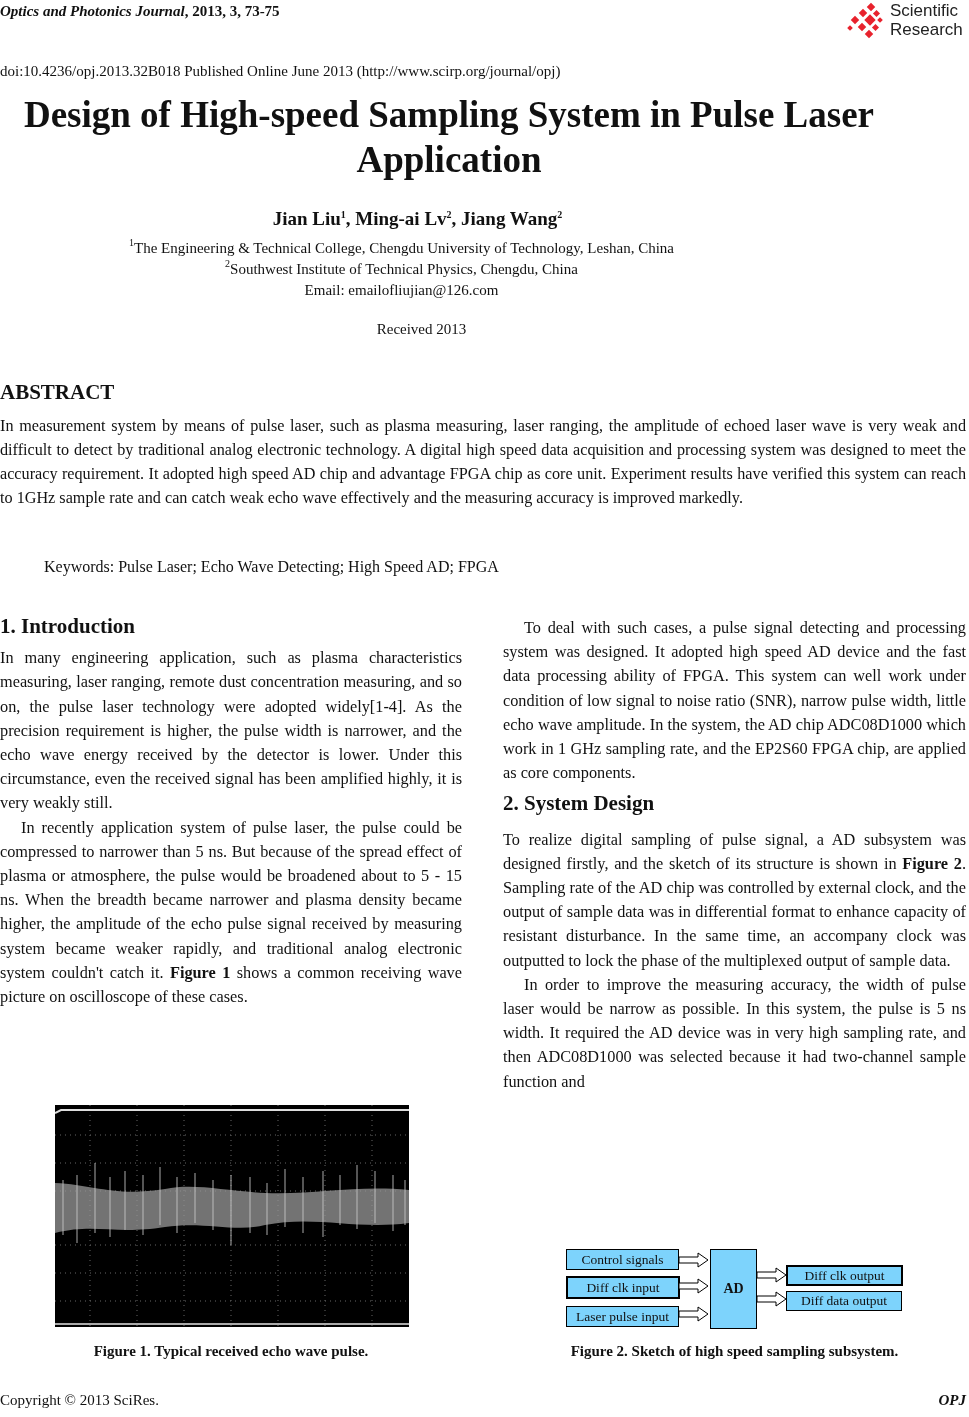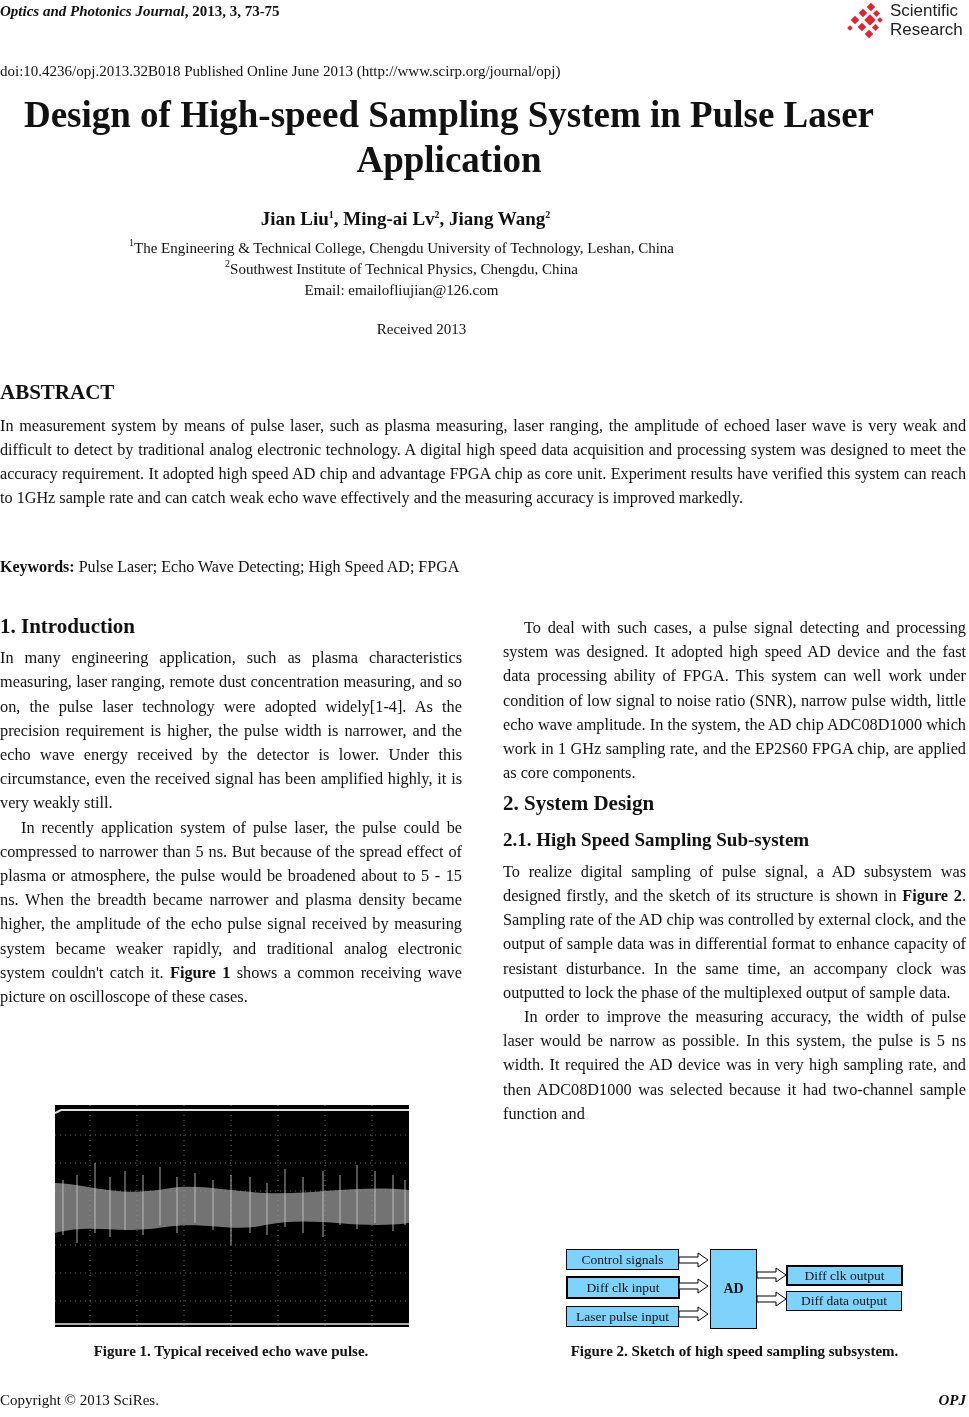--- a/index.html
+++ b/index.html
@@ -9,28 +9,28 @@
   }
   .abs { position: absolute; }
   .hdr-journal { left: 0; top: 2px; font-size: 15px; line-height: 18px; }
   .hdr-journal i { font-weight: bold; }
   .hdr-journal b { font-weight: bold; }
   .hdr-doi { left: 0; top: 20px; font-size: 15px; line-height: 18px; margin-top: 42px; }
   .logo { left: 846px; top: 0px; width: 123px; height: 44px; }
   .logo svg { position: absolute; left: 0; top: 2px; }
   .logo .lt { position: absolute; left: 44px; font-family: "Liberation Sans", sans-serif; font-size: 17px; line-height: 18px; color: #222; }
   .title { left: 0; top: 92px; width: 898px; text-align: center; font-size: 37px; line-height: 45px; font-weight: bold; }
-  .authors { left: 0; top: 208px; width: 811px; text-align: center; font-size: 19px; font-weight: bold; }
+  .authors { left: 12px; top: 208px; width: 811px; text-align: center; font-size: 19px; font-weight: bold; }
   .aff { left: 0; width: 803px; text-align: center; font-size: 15px; line-height: 20px; }
   sup { font-size: 10px; vertical-align: 7px; line-height: 0; }
   .received { left: 0; top: 321px; width: 843px; text-align: center; font-size: 15px; }
   .abs-head { left: 0; top: 380px; font-size: 21px; font-weight: bold; }
   .abstract { left: 0; top: 414px; width: 966px; font-size: 16.2px; line-height: 24px; text-align: justify; }
   .keywords { left: 0; top: 558px; font-size: 16px; }
-  .keywords b { font-weight: bold; }
+  .keywords b { font-weight: normal; padding-left: 44px; }
   .col { font-size: 16.3px; line-height: 24.2px; text-align: justify; }
   .colL { left: 0; width: 462px; }
   .colR { left: 503px; width: 463px; }
   .sec-head { font-size: 21px; font-weight: bold; }
   .sub-head { font-size: 19px; font-weight: bold; }
   p { margin: 0; }
   .indent { text-indent: 21px; }
   .fig1 { left: 55px; top: 1105px; width: 354px; height: 222px; background: #000; overflow: hidden; }
   .cap { font-size: 15px; font-weight: bold; text-align: center; }
   .fig2 { left: 560px; top: 1245px; width: 350px; height: 90px; }
@@ -132,21 +132,20 @@
         <line x1="338" y1="70" x2="338" y2="126"></line>
         <line x1="350" y1="75" x2="350" y2="120"></line>
     </g>
   </svg>
 </div>
 <div class="abs cap" style="left:0; top:1343px; width:462px;">Figure 1. Typical received echo wave pulse.</div>
 
 <div class="abs col colR" style="top:616px">
   <p class="indent">To deal with such cases, a pulse signal detecting and processing system was designed. It adopted high speed AD device and the fast data processing ability of FPGA. This system can well work under condition of low signal to noise ratio (SNR), narrow pulse width, little echo wave amplitude. In the system, the AD chip ADC08D1000 which work in 1 GHz sampling rate, and the EP2S60 FPGA chip, are applied as core components.</p>
   <div class="sec-head" style="margin-top:6px; margin-bottom:12px">2. System Design</div>
-  <div class="sub-head" style="margin-bottom:8px">2.1. High Speed Sampling Sub-system</div>
   <p><span>To realize digital sampling of pulse signal, a AD subsystem was designed firstly, and the sketch of its structure is shown in </span><b>Figure 2</b><span>. Sampling rate of the AD chip was controlled by external clock, and the output of sample data was in differential format to enhance capacity of resistant disturbance. In the same time, an accompany clock was outputted to lock the phase of the multiplexed output of sample data.</span></p>
   <p class="indent">In order to improve the measuring accuracy, the width of pulse laser would be narrow as possible. In this system, the pulse is 5 ns width. It required the AD device was in very high sampling rate, and then ADC08D1000 was selected because it had two-channel sample function and</p>
 </div>
 
 <div class="abs fig2">
   <div class="box" style="left:6px; top:4px; width:111px; height:19px;">Control signals</div>
   <div class="box thick" style="left:6px; top:31px; width:110px; height:19px;">Diff clk input</div>
   <div class="box" style="left:6px; top:61px; width:111px; height:19px;">Laser pulse input</div>
   <svg class="abs" style="left:0; top:0;" width="350" height="90">
     <g fill="#fff" stroke="#000" stroke-width="1">

